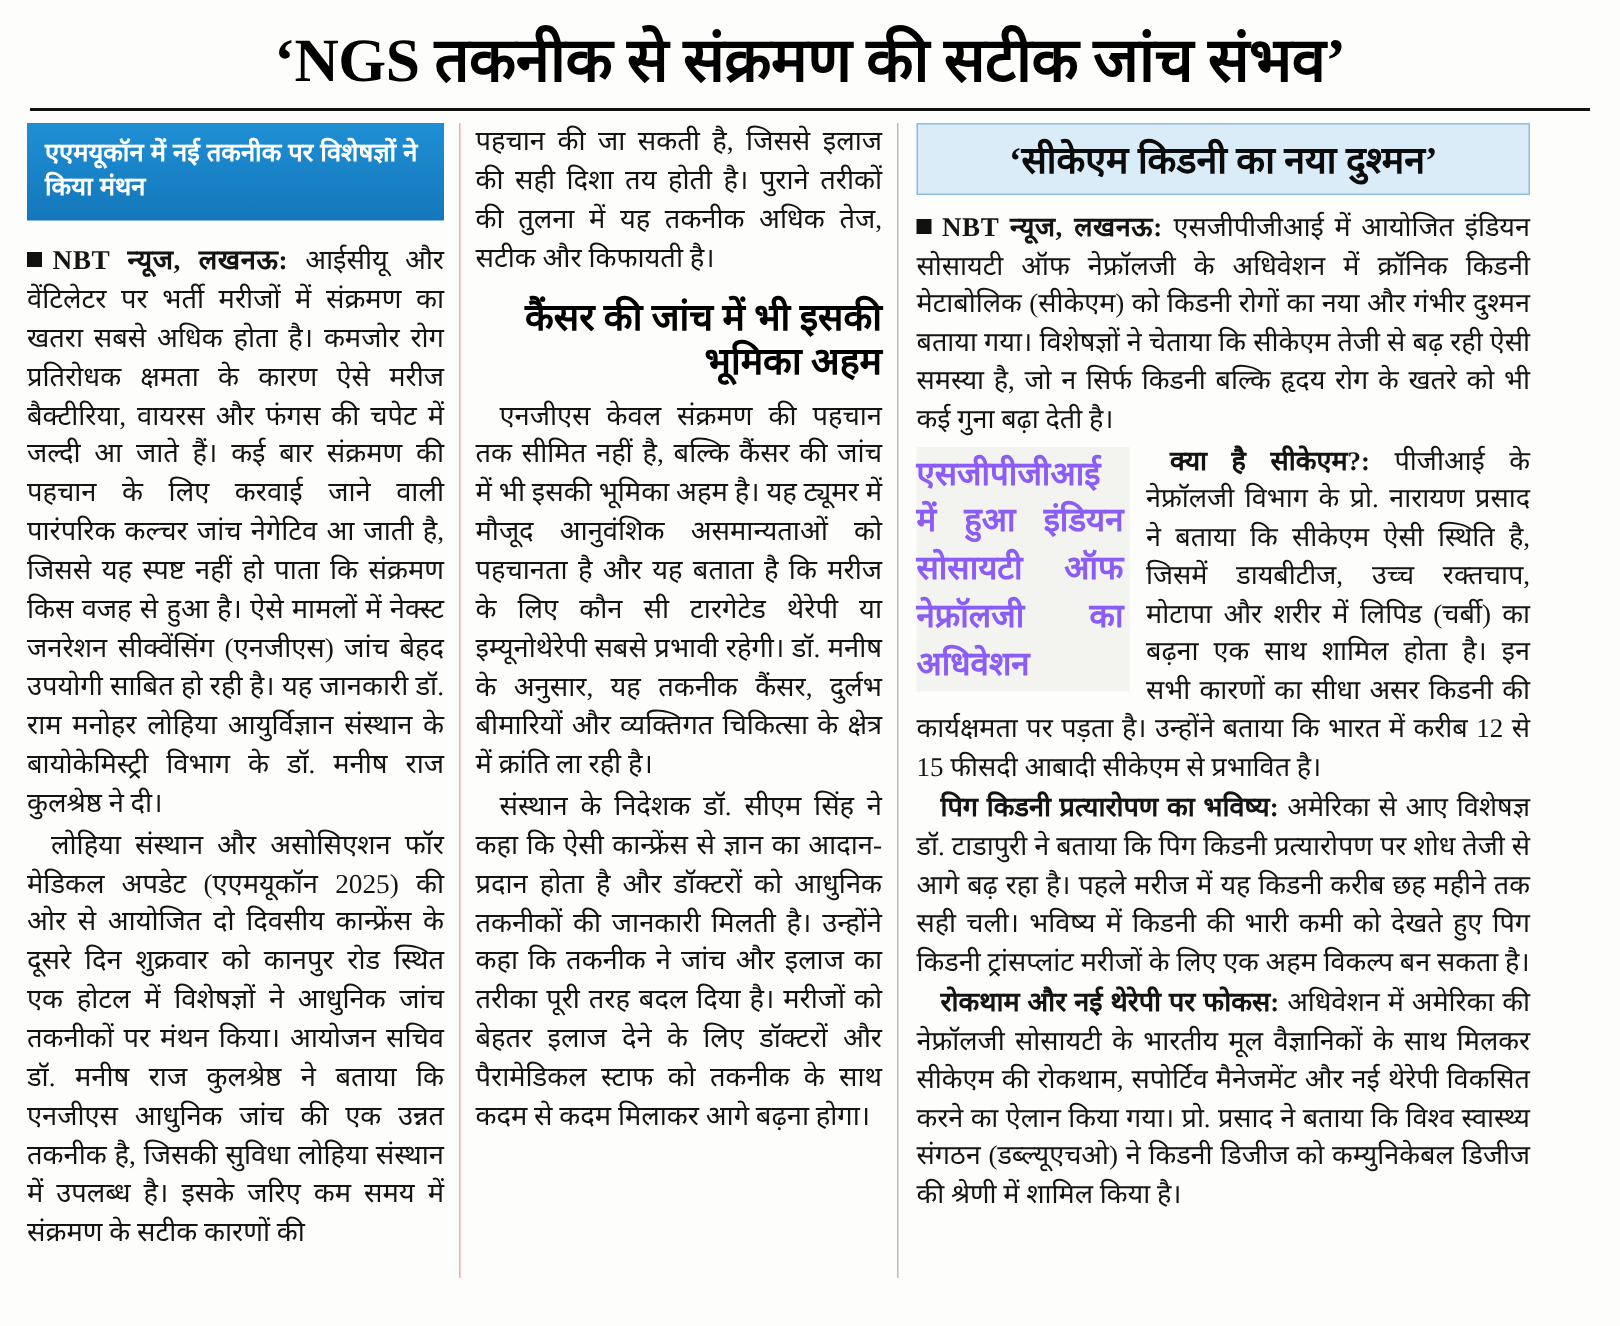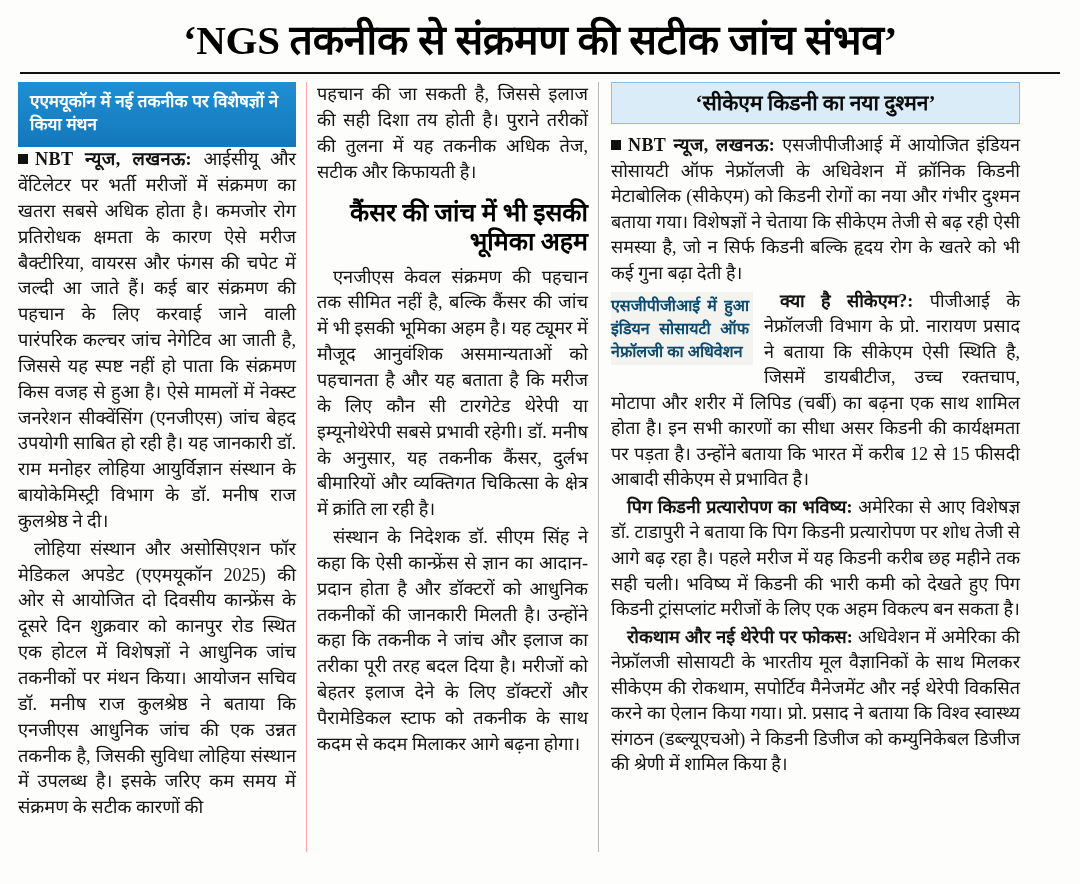--- a/index.html
+++ b/index.html
@@ -54,21 +54,21 @@
 
   
   .kicker {
     background: linear-gradient(180deg,#1f8fd4 0%, #1477bb 100%);
     color: #ffffff;
     font-family: "Liberation Sans", sans-serif;
     font-weight: bold;
     font-size: 17px;
     line-height: 1.35;
     padding: 9px 10px 10px 12px;
-    margin-bottom: 0;
+    margin-bottom: 14px;
   }
   
   .body-text {
     font-size: 18.2px;
     line-height: 1.42;
     text-align: justify;
     text-justify: inter-word;
     color: #141414;
   }
   .body-text p {
@@ -97,35 +97,35 @@
     color: #000;
   }
   .run-in {
     font-weight: bold;
   }
   
   .pkg-title {
     background: #d9ecf8;
     border: 1px solid #8dbedd;
     font-weight: bold;
-    font-size: 21px;
+    font-size: 25px;
     text-align: center;
     padding: 5px 6px 7px 6px;
     margin-bottom: 9px;
     color: #0b0b0b;
     white-space: nowrap;
   }
   .pullquote {
     float: left;
     width: 138px;
     margin: 3px 11px 4px 0;
     font-weight: bold;
-    font-size: 16px;
+    font-size: 22px;
     line-height: 1.45;
-    color: #0c4a6e;
+    color: #8b5cf6;
     background: #f3f3f0;
     padding: 2px 4px 2px 0;
   }
   .clearer { clear: both; }
   .col-right .body-text { font-size: 18px; line-height: 1.42; }
 </style>
 </head>
 <body>
 
 <div class="page">

